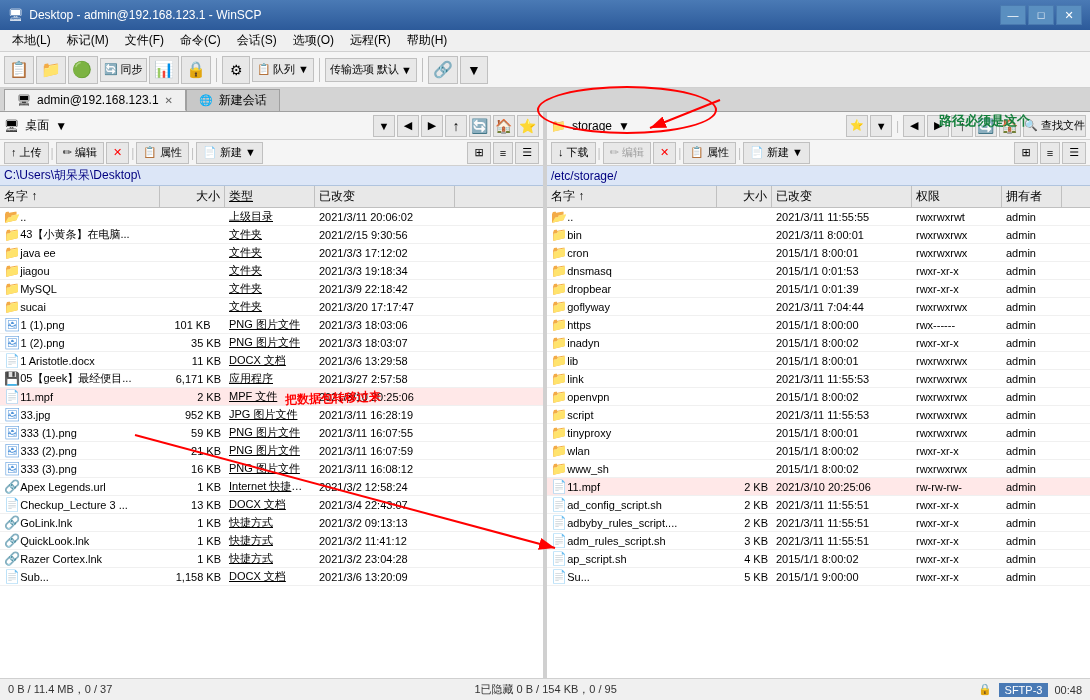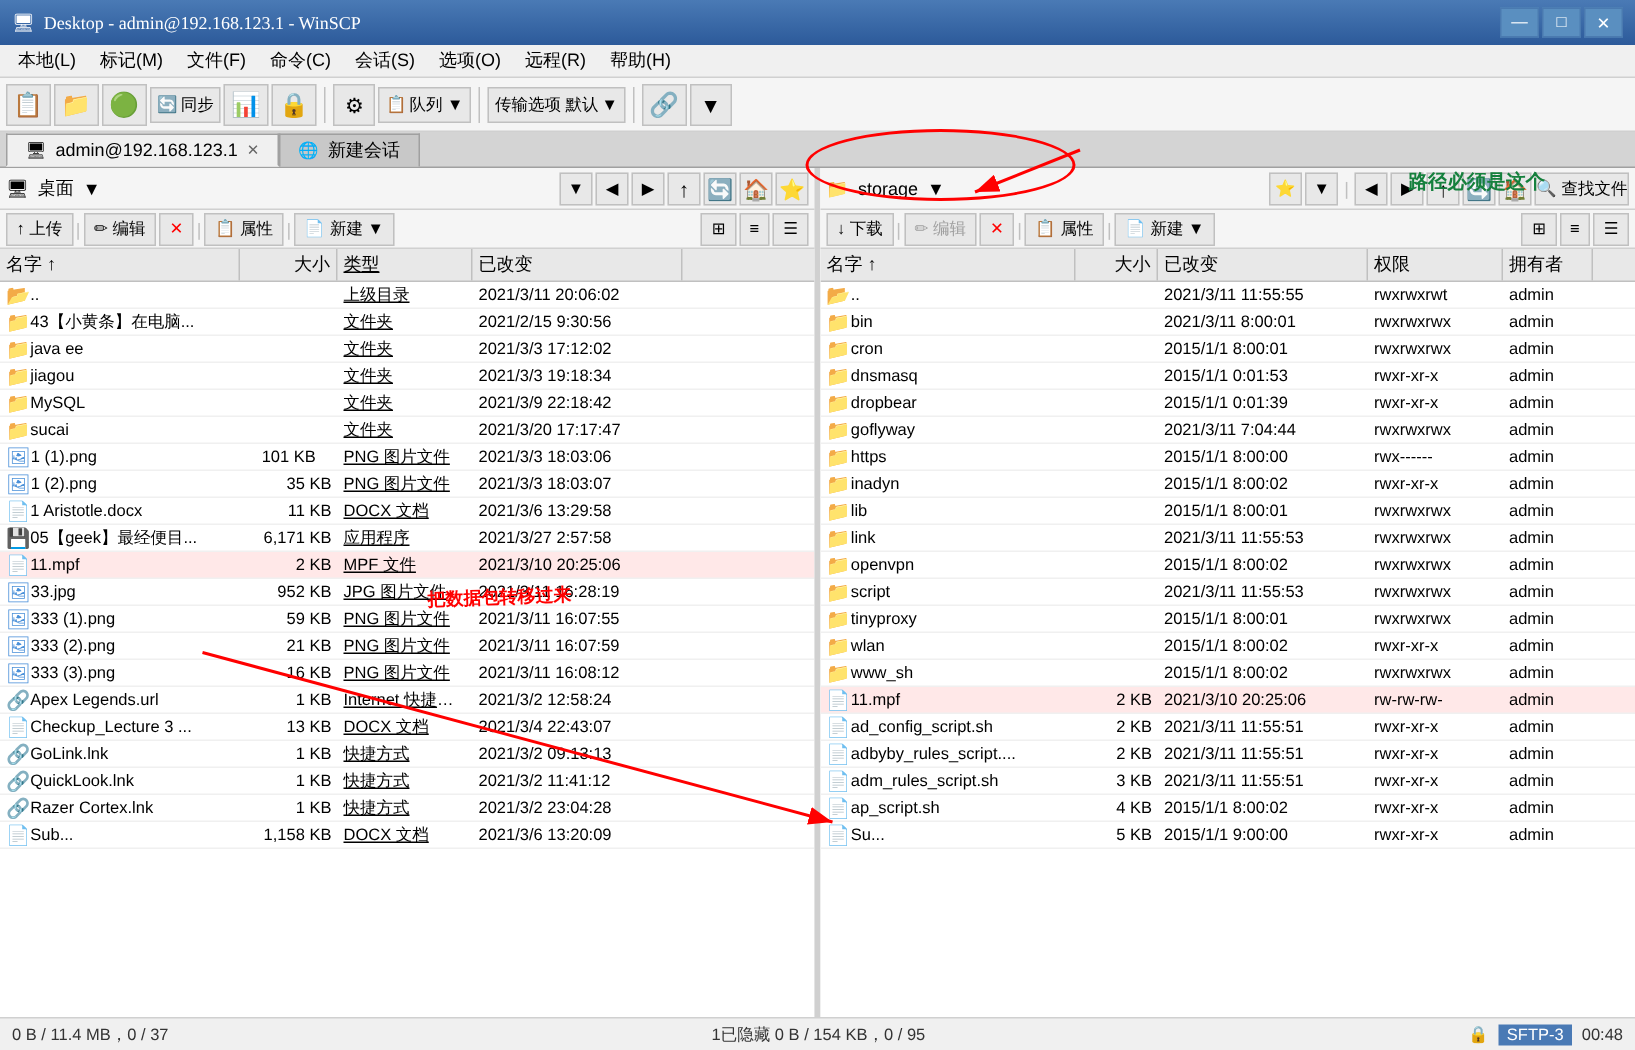--- a/index.html
+++ b/index.html
@@ -1,20 +1,20 @@
 <!DOCTYPE html>
 <html><head>
   <meta charset="utf-8">
   <style>
     * { margin: 0; padding: 0; box-sizing: border-box; }
     body { font-family: 'Microsoft YaHei', 'SimSun', Arial, sans-serif; font-size: 12px; background: #f0f0f0; width: 1090px; height: 700px; overflow: hidden; user-select: none; }
     
     
     .title-bar { background: linear-gradient(180deg, #4a7ab5 0%, #2c5a9a 100%); color: white; height: 30px; display: flex; align-items: center; padding: 0 8px; font-size: 12px; }
-    .title-bar-title { flex: 1; font-size: 12px; font-family: Liberation Serif, serif; }
+    .title-bar-title { flex: 1; font-size: 12px; }
     .title-bar-controls { display: flex; gap: 2px; }
     .title-bar-btn { width: 26px; height: 20px; background: #5a8fc0; border: 1px solid #4a7ab0; color: white; font-size: 11px; cursor: pointer; display: flex; align-items: center; justify-content: center; }
 
     
     .menu-bar { background: #f0f0f0; height: 22px; display: flex; align-items: center; padding: 0 4px; border-bottom: 1px solid #d0d0d0; }
     .menu-item { padding: 2px 8px; cursor: pointer; font-size: 12px; height: 22px; display: flex; align-items: center; }
 
     
     .toolbar { background: #f5f5f5; height: 36px; display: flex; align-items: center; padding: 2px 4px; border-bottom: 1px solid #d0d0d0; gap: 2px; }
     .toolbar-btn { height: 28px; min-width: 28px; background: #e8e8e8; border: 1px solid #c0c0c0; cursor: pointer; display: flex; align-items: center; justify-content: center; padding: 0 4px; font-size: 11px; }
@@ -162,20 +162,23 @@
         <span style="color:#c0c0c0;">|</span>
         <button class="action-btn">📋 属性</button>
         <span style="color:#c0c0c0;">|</span>
         <button class="action-btn">📄 新建 ▼</button>
         <div style="flex:1"></div>
         <button class="action-btn">⊞</button>
         <button class="action-btn">≡</button>
         <button class="action-btn">☰</button>
       </div>
 
+      <div class="path-display">
+        <span>C:\Users\胡呆呆\Desktop\</span>
+      </div>
 
       <div class="file-list">
         <div class="file-list-header">
           <div class="col-header left-col-name">名字 ↑</div>
           <div class="col-header left-col-size">大小</div>
           <div class="col-header left-col-type">类型</div>
           <div class="col-header left-col-date">已改变</div>
         </div>
 
         <div id="left-file-rows">
@@ -400,20 +403,23 @@
         <span style="color:#c0c0c0;">|</span>
         <button class="action-btn">📋 属性</button>
         <span style="color:#c0c0c0;">|</span>
         <button class="action-btn">📄 新建 ▼</button>
         <div style="flex:1"></div>
         <button class="action-btn">⊞</button>
         <button class="action-btn">≡</button>
         <button class="action-btn">☰</button>
       </div>
 
+      <div class="path-display">
+        <span>/etc/storage/</span>
+      </div>
 
       <div class="file-list">
         <div class="file-list-header">
           <div class="col-header right-col-name">名字 ↑</div>
           <div class="col-header right-col-size">大小</div>
           <div class="col-header right-col-date">已改变</div>
           <div class="col-header right-col-perm">权限</div>
           <div class="col-header right-col-owner">拥有者</div>
         </div>
         <div id="right-file-rows">

